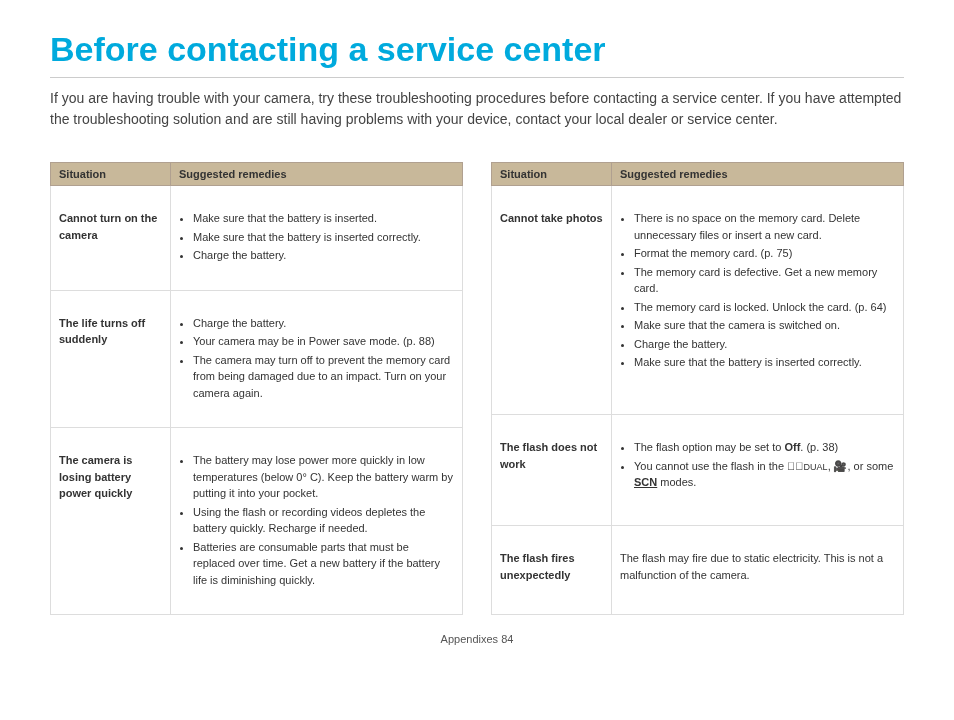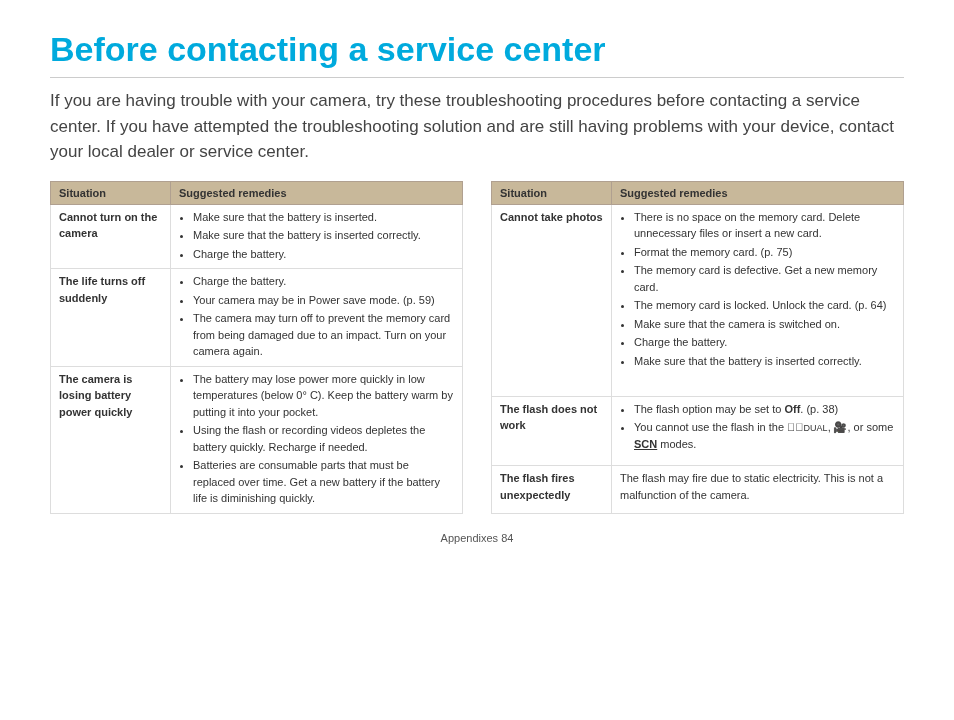--- a/index.html
+++ b/index.html
@@ -14,23 +14,23 @@
     }
     h1 {
       color: #00aadd;
       font-size: 34px;
       font-weight: bold;
       border-bottom: 1px solid #ccc;
       padding-bottom: 8px;
       margin-bottom: 10px;
     }
     .intro {
-      font-size: 17px;
+      font-size: 14px;
       color: #444;
-      margin-bottom: 16px;
+      margin-bottom: 32px;
       line-height: 1.5;
     }
     .tables-container {
       display: flex;
       gap: 28px;
     }
     table {
       border-collapse: collapse;
       flex: 1;
       font-size: 11px;
@@ -38,21 +38,21 @@
     thead tr th {
       background-color: #c8b89a;
       color: #333;
       font-weight: bold;
       padding: 5px 8px;
       text-align: left;
       border: 1px solid #b0a090;
     }
     tbody tr td {
       border: 1px solid #ddd;
-      padding: 4px 8px;
+      padding: 24px 8px;
       vertical-align: top;
       line-height: 1.5;
     }
     tbody tr td:first-child {
       font-weight: bold;
       width: 120px;
       background: #fff;
     }
     tbody tr td ul {
       padding-left: 14px;
@@ -98,21 +98,21 @@
             <li>Make sure that the battery is inserted correctly.</li>
             <li>Charge the battery.</li>
           </ul>
         </td>
       </tr>
       <tr>
         <td>The life turns off suddenly</td>
         <td>
           <ul>
             <li>Charge the battery.</li>
-            <li>Your camera may be in Power save mode. (p. 59)</li>
+            <li>Your camera may be in Power save mode. (p. 88)</li>
             <li>The camera may turn off to prevent the memory card from being damaged due to an impact. Turn on your camera again.</li>
           </ul>
         </td>
       </tr>
       <tr>
         <td>The camera is losing battery power quickly</td>
         <td>
           <ul>
             <li>The battery may lose power more quickly in low temperatures (below 0° C). Keep the battery warm by putting it into your pocket.</li>
             <li>Using the flash or recording videos depletes the battery quickly. Recharge if needed.</li>

